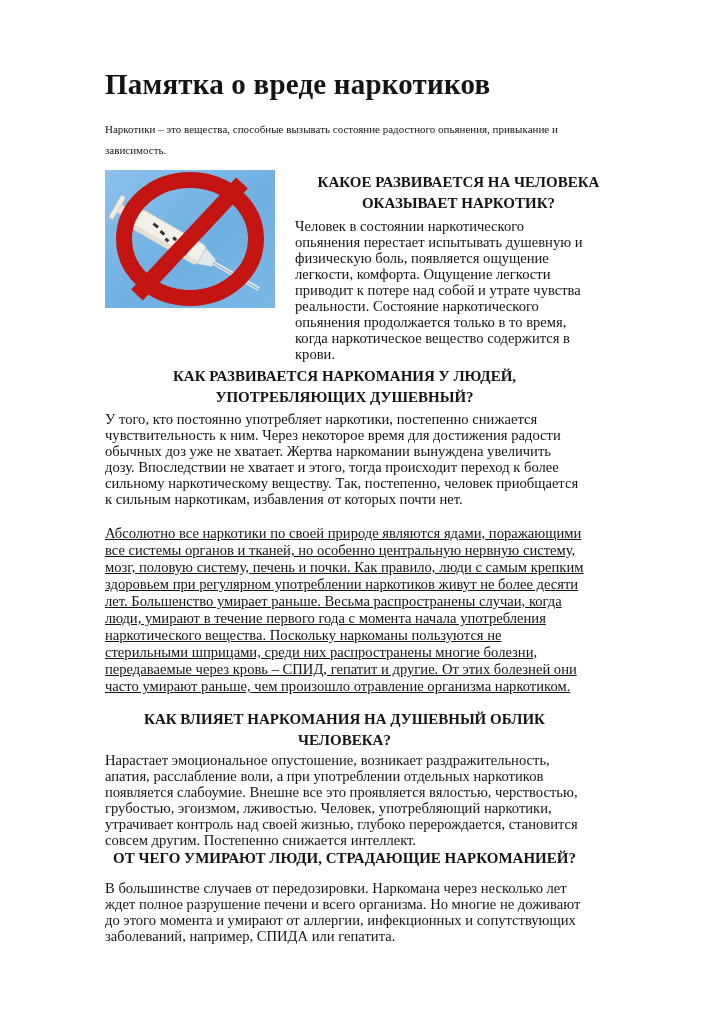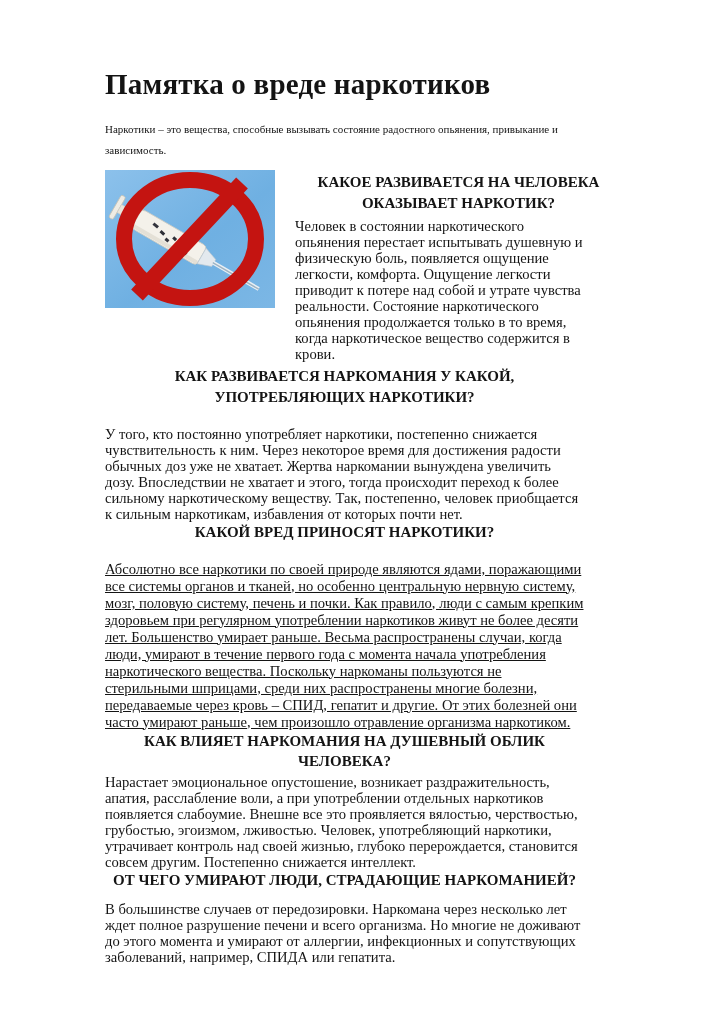--- a/index.html
+++ b/index.html
@@ -56,24 +56,24 @@
   .col h2{
     margin-top:2px;
     margin-right:-38px; 
   }
   .body-text{
     font-size:14.6px;
     line-height:16px;
   }
   .col .body-text{margin-top:5px;}
   .h-s2{margin-top:4px;}
-  .p-s2{margin-top:19px;}
+  .p-s2{margin-top:4px;}
   .h-s3{margin-top:0;}
   .p-s3{margin-top:18px;line-height:17px;text-decoration:underline;}
-  .h-s4{margin-top:0;}
+  .h-s4{margin-top:14px;}
   .p-s4{margin-top:2px;}
   .h-s5{margin-top:0;}
   .p-s5{margin-top:11px;}
 </style>
 </head>
 <body>
 
 <div class="page">
 
   <h1>Памятка о вреде наркотиков</h1>
@@ -114,24 +114,23 @@
         <ellipse cx="85" cy="69" rx="66" ry="59" fill="none" stroke="#c41411" stroke-width="16"></ellipse>
         <line x1="137" y1="13" x2="32" y2="125" stroke="#c41411" stroke-width="16"></line>
       </svg>
     </div>
     <div class="col">
       <h2>КАКОЕ РАЗВИВАЕТСЯ НА ЧЕЛОВЕКА ОКАЗЫВАЕТ НАРКОТИК?</h2>
       <p class="body-text">Человек в состоянии наркотического опьянения перестает испытывать душевную и физическую боль, появляется ощущение легкости, комфорта. Ощущение легкости приводит к потере над собой и утрате чувства реальности. Состояние наркотического опьянения продолжается только в то время, когда наркотическое вещество содержится в крови.</p>
     </div>
   </div>
 
-  <h2 class="h-s2">КАК РАЗВИВАЕТСЯ НАРКОМАНИЯ У КАКОЙ, УПОТРЕБЛЯЮЩИХ НАРКОТИКИ?</h2>
+  <h2 class="h-s2">КАК РАЗВИВАЕТСЯ НАРКОМАНИЯ У ЛЮДЕЙ, УПОТРЕБЛЯЮЩИХ ДУШЕВНЫЙ?</h2>
   <p class="body-text p-s2">У того, кто постоянно употребляет наркотики, постепенно снижается чувствительность к ним. Через некоторое время для достижения радости обычных доз уже не хватает. Жертва наркомании вынуждена увеличить дозу. Впоследствии не хватает и этого, тогда происходит переход к более сильному наркотическому веществу. Так, постепенно, человек приобщается к сильным наркотикам, избавления от которых почти нет.</p>
 
-  <h2 class="h-s3">КАКОЙ ВРЕД ПРИНОСЯТ НАРКОТИКИ?</h2>
   <p class="body-text p-s3">Абсолютно все наркотики по своей природе являются ядами, поражающими все системы органов и тканей, но особенно центральную нервную систему, мозг, половую систему, печень и почки. Как правило, люди с самым крепким здоровьем при регулярном употреблении наркотиков живут не более десяти лет. Большенство умирает раньше. Весьма распространены случаи, когда люди, умирают в течение первого года с момента начала употребления наркотического вещества. Поскольку наркоманы пользуются не стерильными шприцами, среди них распространены многие болезни, передаваемые через кровь – СПИД, гепатит и другие. От этих болезней они часто умирают раньше, чем произошло отравление организма наркотиком.</p>
 
   <h2 class="h-s4">КАК ВЛИЯЕТ НАРКОМАНИЯ НА ДУШЕВНЫЙ ОБЛИК ЧЕЛОВЕКА?</h2>
   <p class="body-text p-s4">Нарастает эмоциональное опустошение, возникает раздражительность, апатия, расслабление воли, а при употреблении отдельных наркотиков появляется слабоумие. Внешне все это проявляется вялостью, черствостью, грубостью, эгоизмом, лживостью. Человек, употребляющий наркотики, утрачивает контроль над своей жизнью, глубоко перерождается, становится совсем другим. Постепенно снижается интеллект.</p>
 
   <h2 class="h-s5">ОТ ЧЕГО УМИРАЮТ ЛЮДИ, СТРАДАЮЩИЕ НАРКОМАНИЕЙ?</h2>
   <p class="body-text p-s5">В большинстве случаев от передозировки. Наркомана через несколько лет ждет полное разрушение печени и всего организма. Но многие не доживают до этого момента и умирают от аллергии, инфекционных и сопутствующих заболеваний, например, СПИДА или гепатита.</p>
 
 </div>
 

